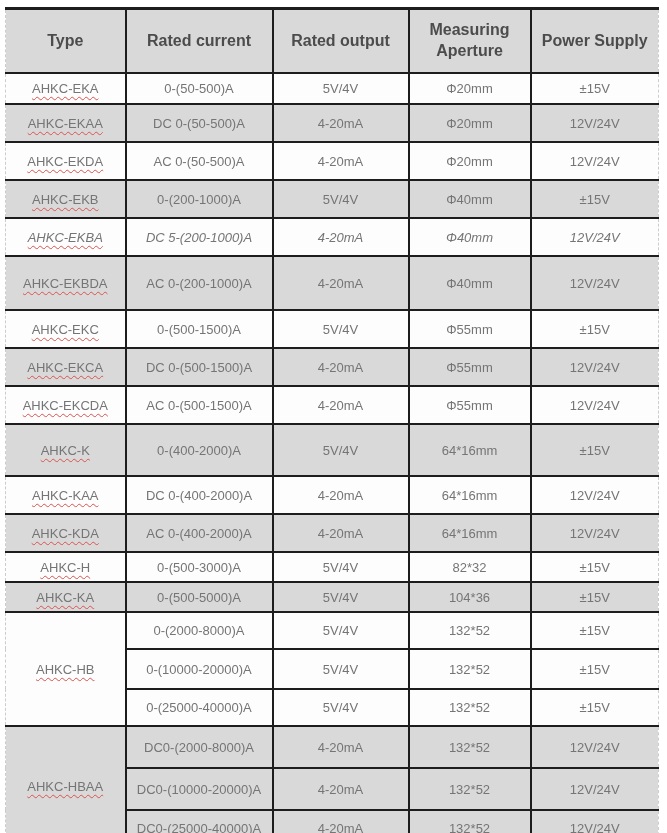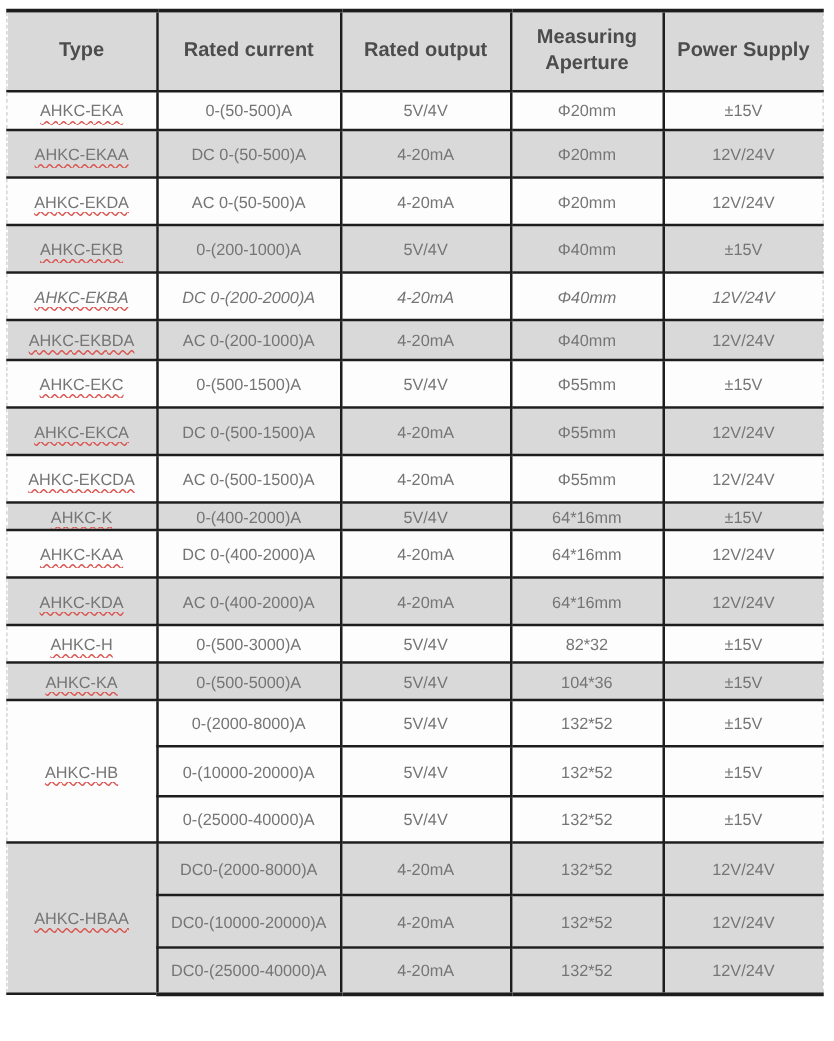--- a/index.html
+++ b/index.html
@@ -113,26 +113,26 @@
         </tr>
         <tr class="gray" style="height: 38px;">
           <td class="col-first"><span class="type-text">AHKC-EKB</span></td>
           <td>0-(200-1000)A</td>
           <td>5V/4V</td>
           <td>Φ40mm</td>
           <td>±15V</td>
         </tr>
         <tr style="height: 38px; font-style: italic;">
           <td class="col-first"><span class="type-text">AHKC-EKBA</span></td>
-          <td>DC 0-(200-2000)A</td>
+          <td>DC 5-(200-1000)A</td>
           <td>4-20mA</td>
           <td>Φ40mm</td>
           <td>12V/24V</td>
         </tr>
-        <tr class="gray" style="height: 32px;">
+        <tr class="gray" style="height: 54px;">
           <td class="col-first"><span class="type-text">AHKC-EKBDA</span></td>
           <td>AC 0-(200-1000)A</td>
           <td>4-20mA</td>
           <td>Φ40mm</td>
           <td>12V/24V</td>
         </tr>
         <tr style="height: 38px;">
           <td class="col-first"><span class="type-text">AHKC-EKC</span></td>
           <td>0-(500-1500)A</td>
           <td>5V/4V</td>
@@ -146,21 +146,21 @@
           <td>Φ55mm</td>
           <td>12V/24V</td>
         </tr>
         <tr style="height: 38px;">
           <td class="col-first"><span class="type-text">AHKC-EKCDA</span></td>
           <td>AC 0-(500-1500)A</td>
           <td>4-20mA</td>
           <td>Φ55mm</td>
           <td>12V/24V</td>
         </tr>
-        <tr class="gray" style="height: 22px;">
+        <tr class="gray" style="height: 52px;">
           <td class="col-first"><span class="type-text">AHKC-K</span></td>
           <td>0-(400-2000)A</td>
           <td>5V/4V</td>
           <td>64*16mm</td>
           <td>±15V</td>
         </tr>
         <tr style="height: 38px; margin-top: 28px;">
           <td class="col-first"><span class="type-text">AHKC-KAA</span></td>
           <td>DC 0-(400-2000)A</td>
           <td>4-20mA</td>

